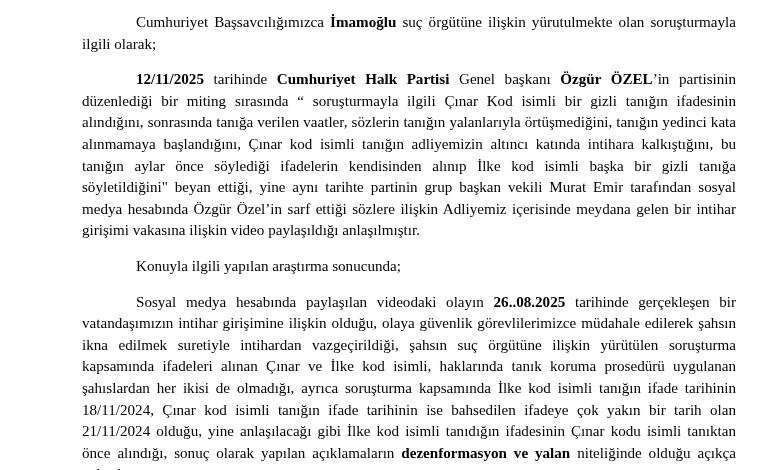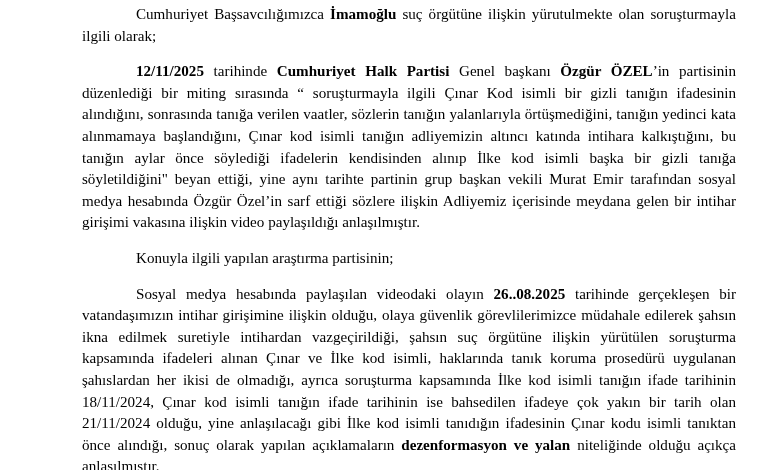--- a/index.html
+++ b/index.html
@@ -29,27 +29,27 @@
     text-indent: 0;
   }
   .para {
     margin-bottom: 14px;
   }
   .indent {
     text-indent: 54px;
   }
   .b { font-weight: bold; }
   .first-block {
-    padding-top: 4px;
+    padding-top: 12px;
   }
 </style>
 </head>
 <body>
 
 <div class="page">
   <div id="body-container">
       <p class="para indent first-block"><span>Cumhuriyet Başsavcılığımızca </span><span class="b">İmamoğlu</span><span> suç örgütüne ilişkin yürutulmekte olan soruşturmayla ilgili olarak;</span></p>
       <p class="para indent"><span class="b">12/11/2025</span><span> tarihinde </span><span class="b">Cumhuriyet Halk Partisi</span><span> Genel başkanı </span><span class="b">Özgür ÖZEL</span><span>’in partisinin düzenlediği bir miting sırasında “ soruşturmayla ilgili Çınar Kod isimli bir gizli tanığın ifadesinin alındığını, sonrasında tanığa verilen vaatler, sözlerin tanığın yalanlarıyla örtüşmediğini, tanığın yedinci kata alınmamaya başlandığını, Çınar kod isimli tanığın adliyemizin altıncı katında intihara kalkıştığını, bu tanığın aylar önce söylediği ifadelerin kendisinden alınıp İlke kod isimli başka bir gizli tanığa söyletildiğini" beyan ettiği, yine aynı tarihte partinin grup başkan vekili Murat Emir tarafından sosyal medya hesabında Özgür Özel’in sarf ettiği sözlere ilişkin Adliyemiz içerisinde meydana gelen bir intihar girişimi vakasına ilişkin video paylaşıldığı anlaşılmıştır.</span></p>
-      <p class="para indent"><span>Konuyla ilgili yapılan araştırma partisinin;</span></p>
+      <p class="para indent"><span>Konuyla ilgili yapılan araştırma sonucunda;</span></p>
       <p class="para indent"><span>Sosyal medya hesabında paylaşılan videodaki olayın </span><span class="b">26..08.2025</span><span> tarihinde gerçekleşen bir vatandaşımızın intihar girişimine ilişkin olduğu, olaya güvenlik görevlilerimizce müdahale edilerek şahsın ikna edilmek suretiyle intihardan vazgeçirildiği, şahsın suç örgütüne ilişkin yürütülen soruşturma kapsamında ifadeleri alınan Çınar ve İlke kod isimli, haklarında tanık koruma prosedürü uygulanan şahıslardan her ikisi de olmadığı, ayrıca soruşturma kapsamında İlke kod isimli tanığın ifade tarihinin 18/11/2024, Çınar kod isimli tanığın ifade tarihinin ise bahsedilen ifadeye çok yakın bir tarih olan 21/11/2024 olduğu, yine anlaşılacağı gibi İlke kod isimli tanıdığın ifadesinin Çınar kodu isimli tanıktan önce alındığı, sonuç olarak yapılan açıklamaların </span><span class="b">dezenformasyon ve yalan</span><span> niteliğinde olduğu açıkça anlaşılmıştır.</span></p>
     </div>
 
 </div>
 
 </body></html>

